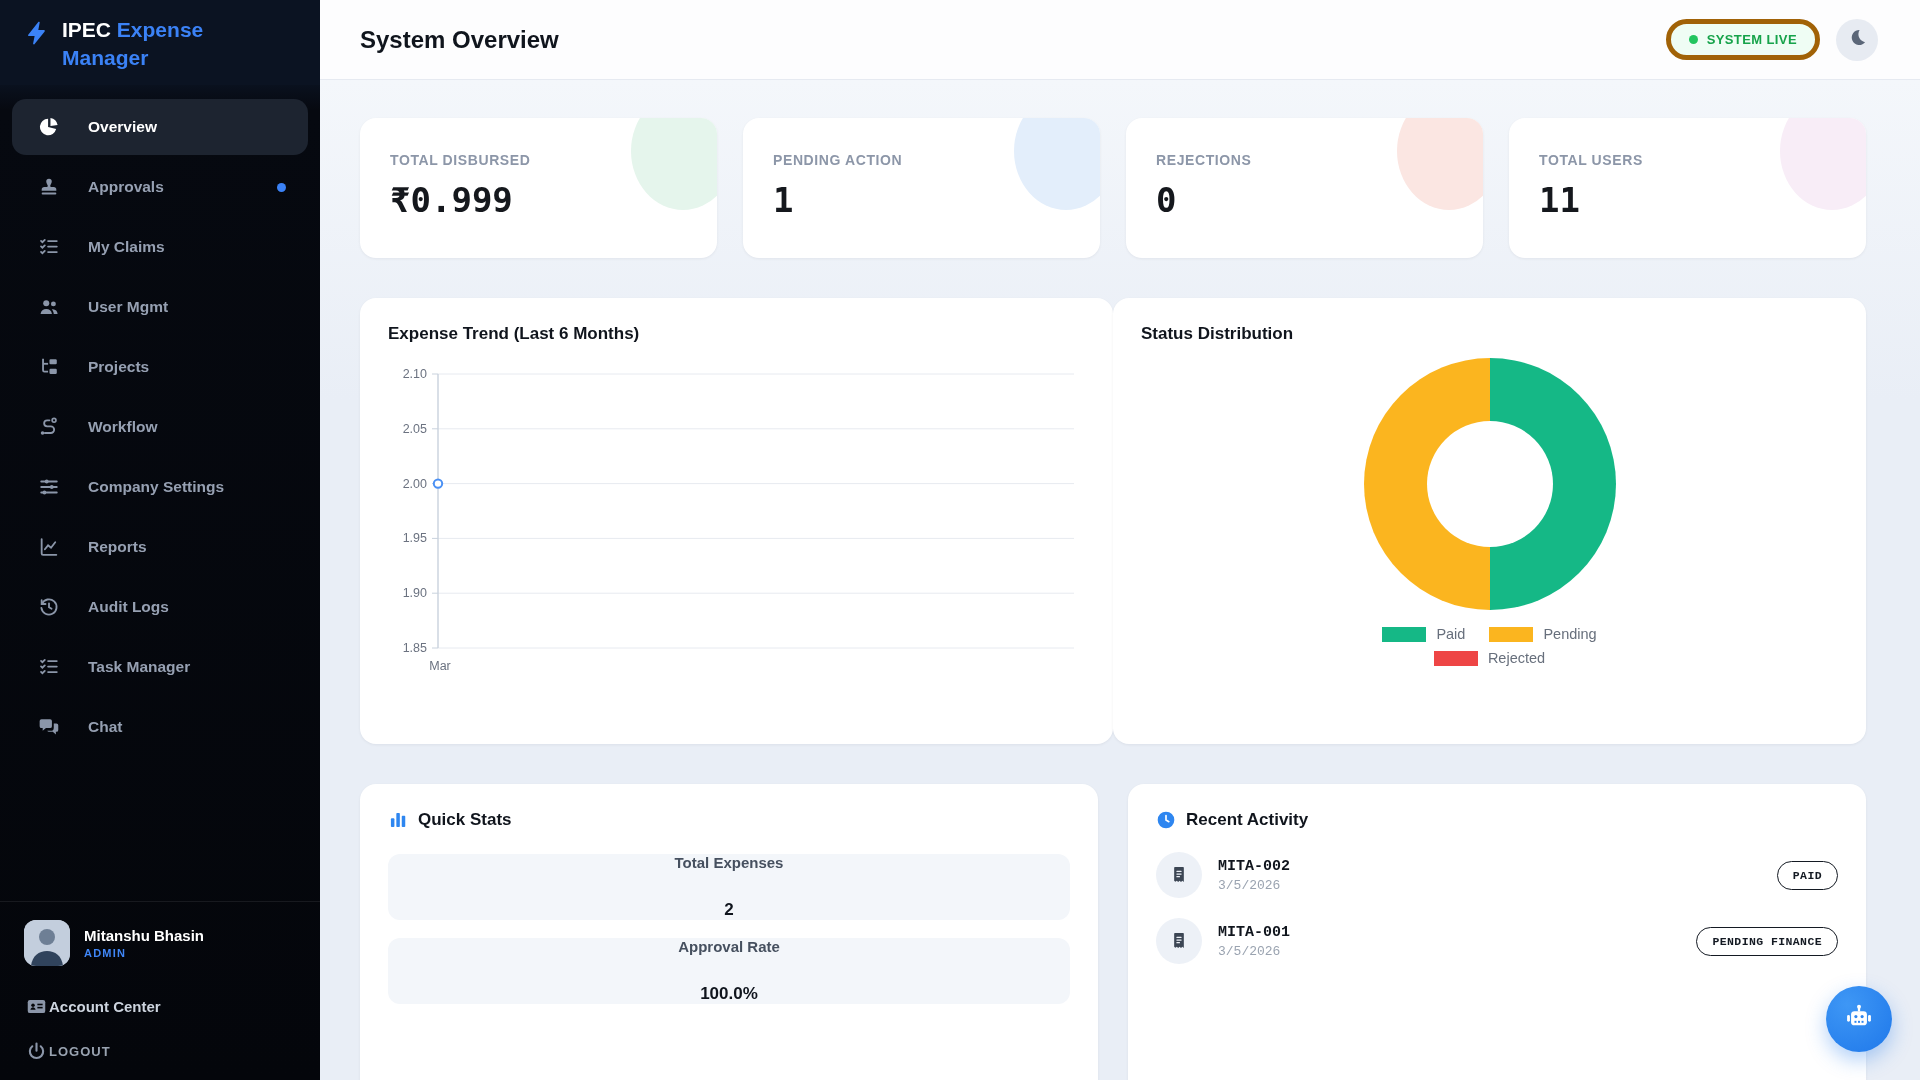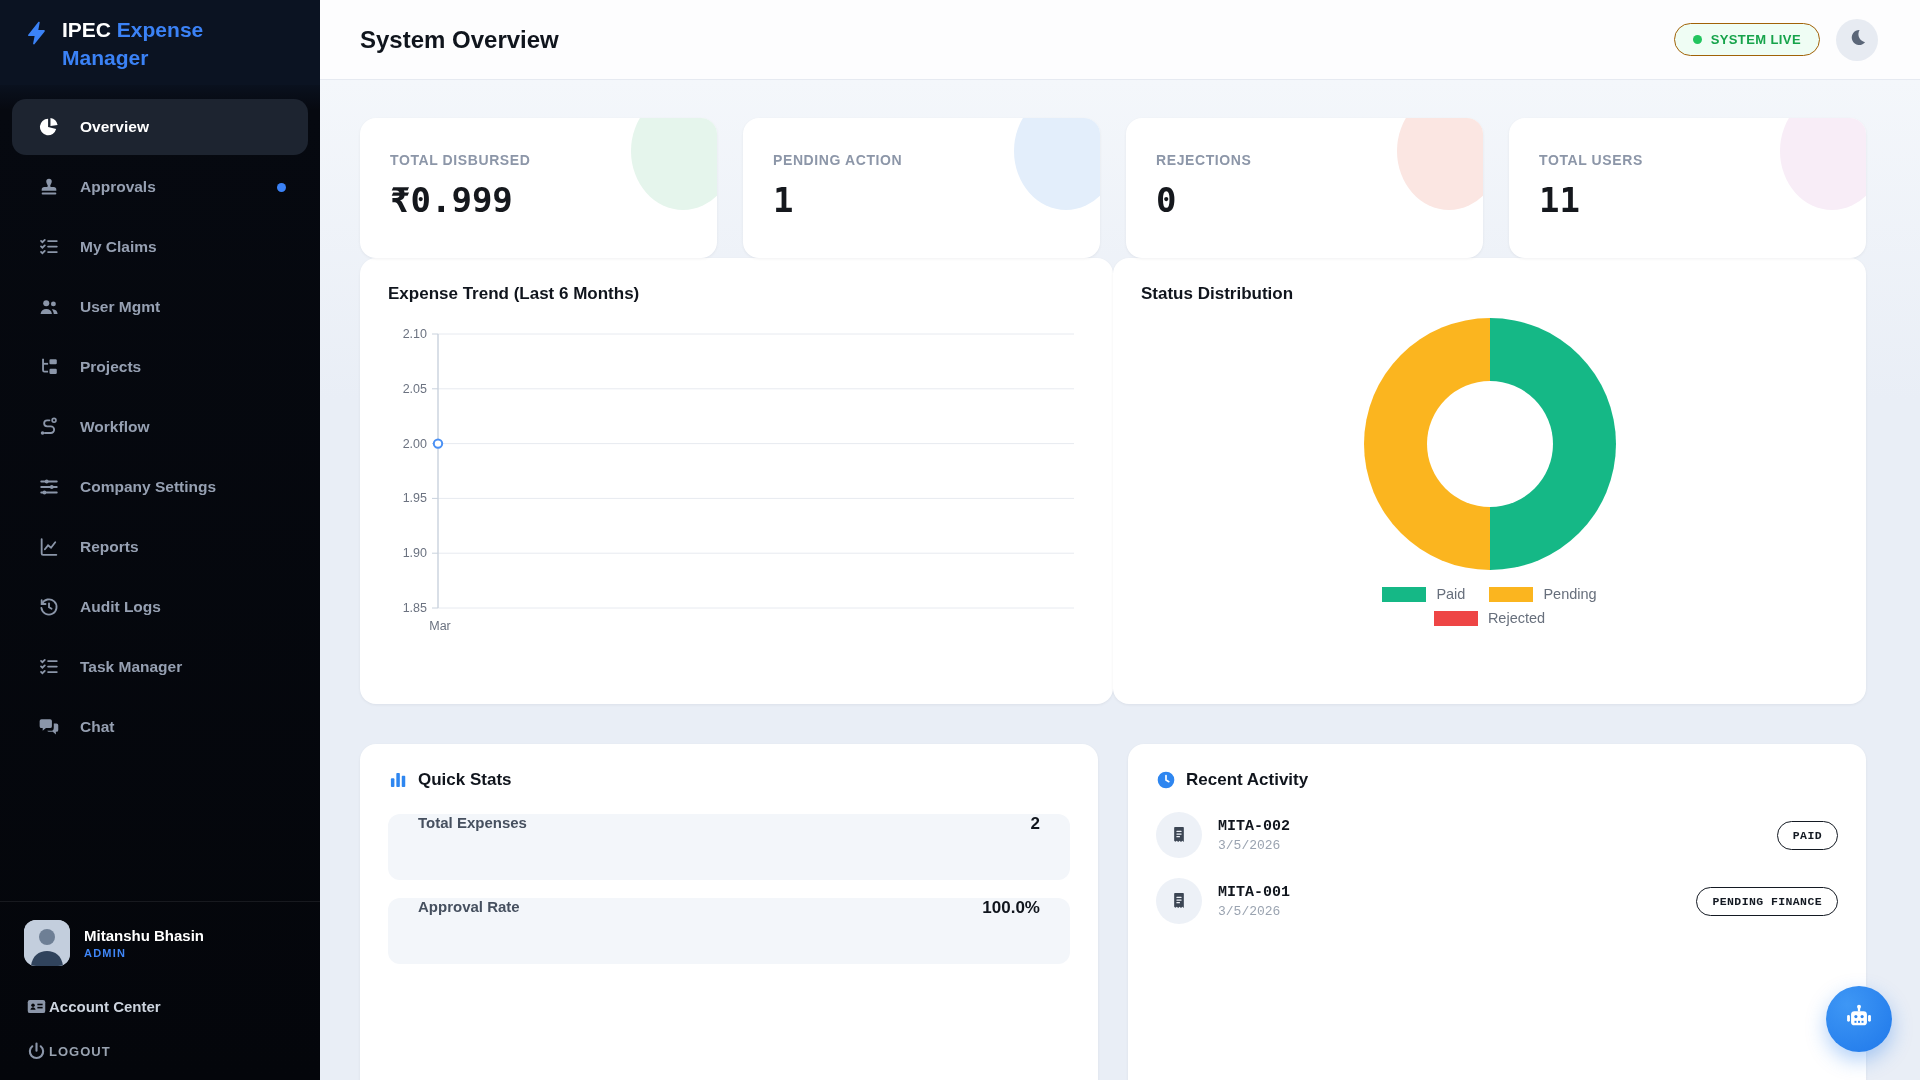--- a/index.html
+++ b/index.html
@@ -8,21 +8,21 @@
 
   
   .sidebar { position:fixed; left:0; top:0; width:320px; height:1080px;
     background:linear-gradient(180deg,#0b1322 0px,#0b1322 78px,#060910 110px,#04060b 100%);
     display:flex; flex-direction:column; z-index:5; }
   .brand { padding:16px 24px 14px 24px; background:#0b1322; display:flex; gap:12px; align-items:flex-start; min-height:82px; }
   .brand .bolt { width:26px; height:26px; color:#3b82f6; margin-top:4px; flex:none; }
   .brand-text { font-size:21px; font-weight:800; line-height:1.32; color:#ffffff; width:180px; }
   .brand-text .suffix { color:#3b82f6; }
   nav { padding:14px 12px 0 12px; flex:1 1 auto; }
-  .nav-item { display:flex; align-items:center; gap:20px; height:56px; padding:0 18px 0 26px;
+  .nav-item { display:flex; align-items:center; gap:28px; height:56px; padding:0 18px 0 26px;
     border-radius:14px; margin-bottom:4px; color:#96a0b2; font-size:15.5px; font-weight:600; cursor:pointer; position:relative; }
   .nav-item .nicon { width:22px; height:22px; flex:none; color:#8b96a9; }
   .nav-item.active { background:#1d2430; color:#ffffff; }
   .nav-item.active .nicon { color:#ffffff; }
   .nav-dot { position:absolute; right:22px; width:9px; height:9px; border-radius:50%; background:#3b82f6; }
   .user-panel { border-top:1px solid rgba(255,255,255,0.08); padding:18px 24px 6px 24px; }
   .user-row { display:flex; gap:14px; align-items:center; margin-bottom:18px; }
   .avatar { width:46px; height:46px; border-radius:12px; overflow:hidden; flex:none;
     background:linear-gradient(160deg,#cfd8e3,#9fb2c8); display:flex; align-items:flex-end; justify-content:center; }
   .user-name { color:#ffffff; font-size:15px; font-weight:700; }
@@ -31,60 +31,60 @@
   .panel-link .nicon { width:21px; height:21px; color:#8b96a9; }
   .panel-link.account { color:#cdd4de; font-size:15px; font-weight:600; }
   .panel-link.logout { color:#99a3b1; font-size:13px; font-weight:800; letter-spacing:1px; }
 
   
   .main { margin-left:320px; height:1080px; display:flex; flex-direction:column; }
   .topbar { height:80px; background:#fdfdfe; border-bottom:1px solid #e6eaf1; flex:none;
     display:flex; align-items:center; justify-content:space-between; padding:0 42px 0 40px; }
   .page-title { font-size:24px; font-weight:800; color:#10151d; }
   .topbar-right { display:flex; align-items:center; gap:16px; }
-  .live-badge { display:flex; align-items:center; gap:9px; background:#effdf4; border:1px solid #a16207;
+  .live-badge { display:flex; align-items:center; gap:9px; background:#effdf4; border:5px solid #a16207;
     border-radius:999px; padding:8px 18px; color:#16a34a; font-size:13px; font-weight:800; letter-spacing:0.4px; cursor:default; }
   .live-dot { width:9px; height:9px; border-radius:50%; background:#22c55e; }
   .moon-btn { width:42px; height:42px; border-radius:50%; background:#e7ebf2; border:none; cursor:pointer;
     display:flex; align-items:center; justify-content:center; }
   .content { flex:1; padding:38px 54px 0 40px; background:linear-gradient(180deg,#f4f7fb,#e9eef6 320px); overflow:hidden; }
 
   
   .stats-row { display:grid; grid-template-columns:repeat(4,1fr); gap:26px; }
   .stat-card { background:#ffffff; border-radius:16px; height:140px; padding:34px 30px; position:relative;
     overflow:hidden; box-shadow:0 1px 3px rgba(16,24,40,.06); }
   .stat-tint { position:absolute; top:-26px; right:-18px; width:104px; height:118px; border-radius:50%; }
   .stat-label { font-size:14px; font-weight:700; letter-spacing:0.6px; color:#8c96a8; }
   .stat-value { margin-top:12px; font-size:34px; font-weight:700; color:#15181d;
     font-family:"DejaVu Sans Mono","DejaVu Sans",monospace; }
 
   
-  .charts-row { display:grid; grid-template-columns:1fr 1fr; }
+  .charts-row { display:grid; grid-template-columns:1fr 1fr; margin-top:40px; }
   .panel-card { background:#ffffff; border-radius:16px; box-shadow:0 1px 3px rgba(16,24,40,.06); padding:26px 28px; }
   .charts-row .panel-card { height:446px; }
   .card-title { font-size:17px; font-weight:800; color:#10151d; }
   .trend-chart { margin-top:14px; }
   .tick-text { font-size:12.5px; fill:#6b7280; font-family:"Liberation Sans",sans-serif; }
   .donut-wrap { display:flex; flex-direction:column; align-items:center; }
   .donut { width:252px; height:252px; border-radius:50%; margin-top:14px; position:relative; }
   .donut-hole { position:absolute; left:50%; top:50%; width:126px; height:126px; transform:translate(-50%,-50%);
     background:#ffffff; border-radius:50%; }
   .legend { margin-top:16px; width:310px; display:flex; flex-wrap:wrap; justify-content:center; row-gap:8px; }
   .legend-item { display:flex; align-items:center; gap:10px; margin:0 12px; }
   .legend-swatch { width:44px; height:15px; }
   .legend-label { font-size:14.5px; color:#676f7c; }
 
   
   .bottom-row { display:grid; grid-template-columns:1fr 1fr; gap:30px; margin-top:40px; }
   .bottom-row .panel-card { height:380px; }
   .card-head { display:flex; align-items:center; gap:10px; }
   .card-head .hicon { width:20px; height:20px; }
   .qs-rows { margin-top:24px; display:flex; flex-direction:column; gap:18px; }
-  .qs-row { background:#f3f6fa; border-radius:12px; height:66px; display:flex; align-items:flex-start;
-    justify-content:space-between; padding:0 30px; }
+  .qs-row { background:#f3f6fa; border-radius:12px; height:66px; display:flex; align-items:center;
+    justify-content:space-between; padding:0 30px;flex-direction:column; }
   .qs-label { font-size:15px; font-weight:600; color:#46505f; }
   .qs-value { font-size:17px; font-weight:800; color:#10151d; }
   .activity-items { margin-top:22px;font-family:Liberation Mono, monospace; }
   .activity-item { display:flex; align-items:center; margin-bottom:20px; }
   .act-icon { width:46px; height:46px; border-radius:50%; background:#edf1f7; display:flex;
     align-items:center; justify-content:center; flex:none; }
   .act-icon svg { width:20px; height:20px; color:#3c4654; }
   .act-text { margin-left:16px; flex:1; }
   .act-id { font-size:15px; font-weight:800; color:#10151d; }
   .act-date { font-size:13px; color:#9aa3b0; margin-top:3px; }

